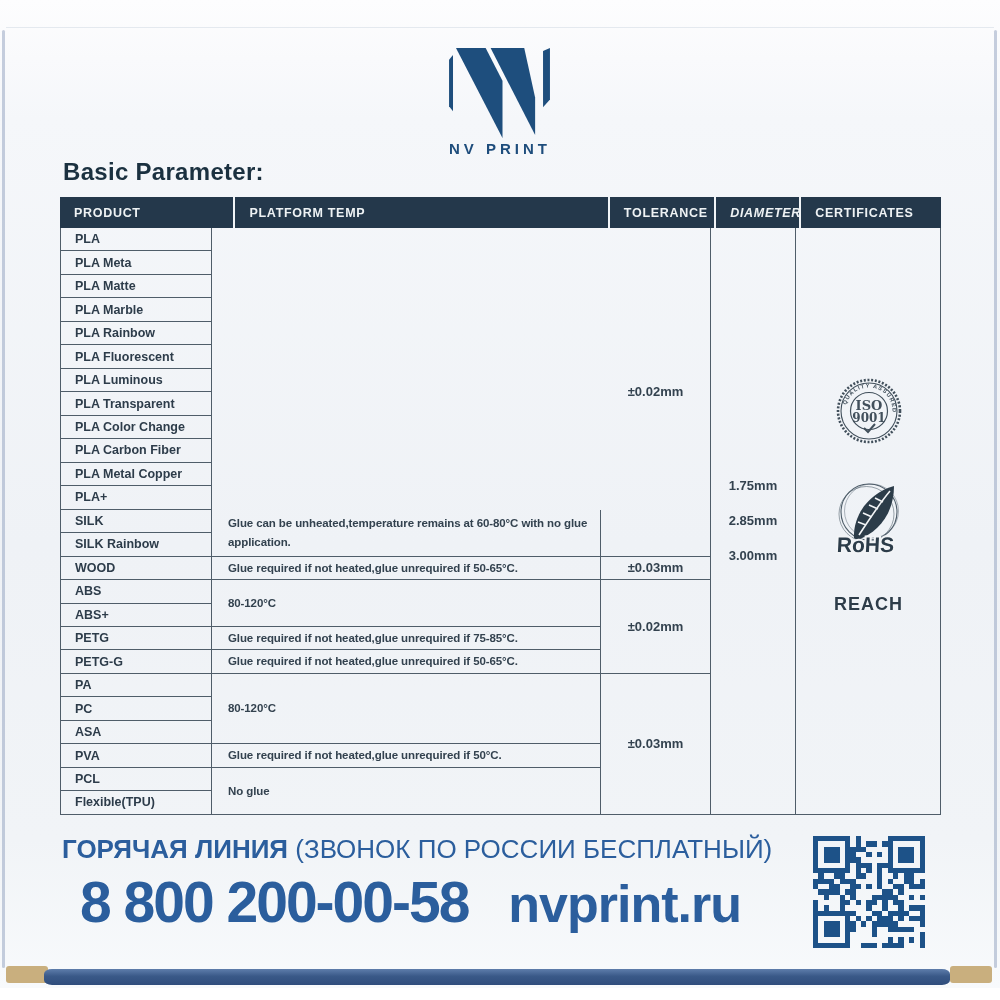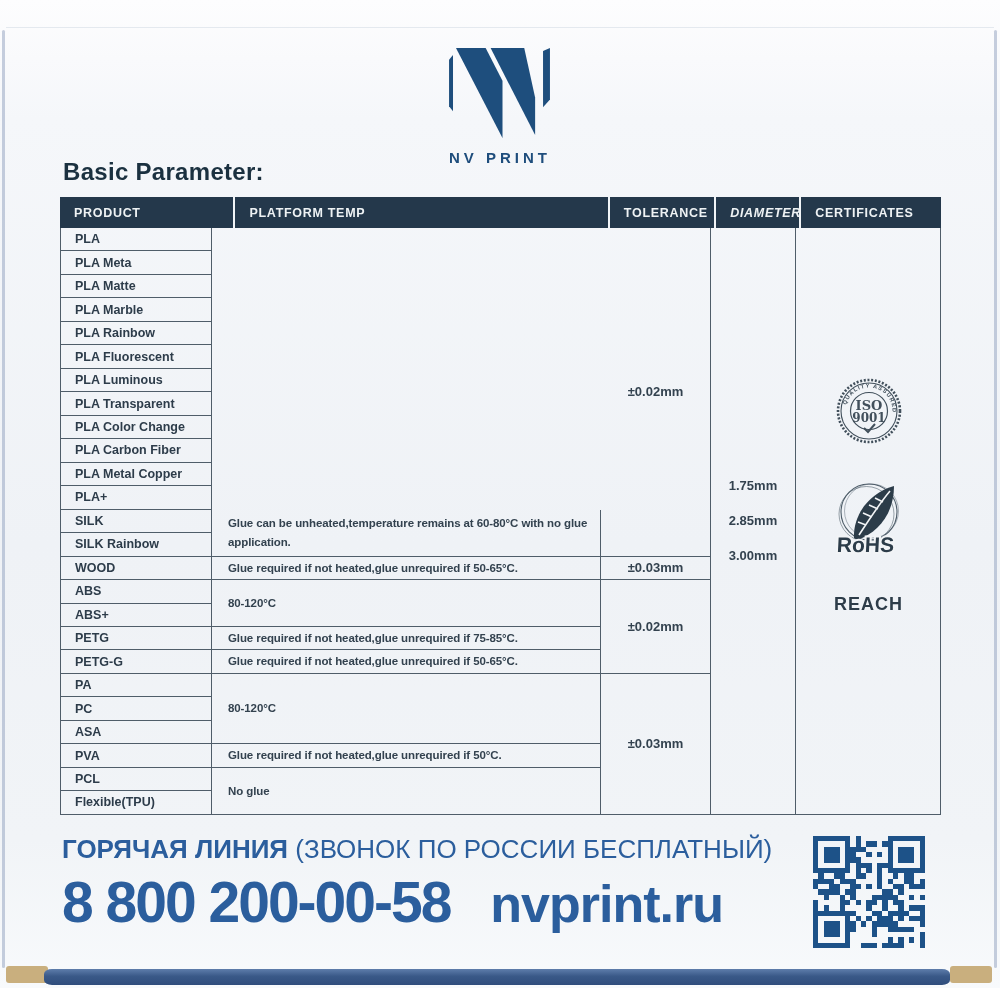--- a/index.html
+++ b/index.html
@@ -7,21 +7,21 @@
        font-family:"Liberation Sans","DejaVu Sans",sans-serif;}
   .box{position:absolute;left:0;top:0;width:1000px;height:988px;
        background:linear-gradient(180deg,#fdfdfe 0%,#f5f7fa 12%,#eff2f6 55%,#f1f4f7 85%,#f8fafc 100%);}
   .edge-v{position:absolute;top:30px;bottom:20px;width:3px;background:#8fa0bd;opacity:.5;border-radius:2px;}
   .edge-left{left:2px;}
   .edge-right{right:3px;}
   .crease-top{position:absolute;left:6px;right:6px;top:27px;height:1px;background:#e4e9ef;}
 
   
   .logo-wrap{position:absolute;left:0;right:0;top:48px;display:flex;flex-direction:column;align-items:center;}
-  .brand-text{margin-top:9px;font-size:15px;font-weight:bold;letter-spacing:4px;color:#1e4d7c;}
+  .brand-text{font-size:15px;font-weight:bold;letter-spacing:4px;color:#1e4d7c;}
 
   
   .heading{position:absolute;left:63px;top:158px;font-size:24px;font-weight:bold;color:#1b3140;letter-spacing:.3px;}
 
   
   .table-wrap{position:absolute;left:60px;top:197px;width:881px;}
   .thead{display:flex;height:31px;}
   .th{box-sizing:border-box;background:#24384b;color:#eef2f4;font-size:12.5px;font-weight:bold;
       letter-spacing:.7px;display:flex;align-items:center;padding-left:14px;}
   .th:not(:last-child){border-right:2px solid #f1f4f7;}
@@ -39,21 +39,21 @@
             justify-content:center;gap:20px;font-size:13px;font-weight:bold;color:#33424f;}
   .cert-cell{grid-column:5;grid-row:1 / span 25;border-right:none;display:flex;flex-direction:column;
              align-items:center;justify-content:center;gap:34px;}
   .cert-cell-inner{display:flex;flex-direction:column;align-items:center;gap:34px;transform:translateY(-24px);}
   .reach-text{font-size:18px;font-weight:bold;color:#2d3c49;letter-spacing:1px;}
 
   
   .hotline{position:absolute;left:62px;top:834px;color:#2b5e9d;}
   .hl-line1{font-size:26px;white-space:nowrap;}
   .hl-bold{font-weight:bold;}
-  .hl-line2{display:flex;align-items:baseline;gap:40px;margin-top:4px;}
+  .hl-line2{display:flex;align-items:baseline;gap:40px;margin-top:4px;margin-left:18px;}
   .phone{font-size:57px;font-weight:bold;letter-spacing:-2px;white-space:nowrap;}
   .site{font-size:52px;font-weight:bold;letter-spacing:-1px;white-space:nowrap;}
 
   .qr{position:absolute;left:813px;top:836px;width:112px;height:112px;}
 
   
   .strip-corner{position:absolute;top:966px;width:42px;height:17px;background:#c9af7e;border-radius:3px;}
   .strip-corner.l{left:6px;}
   .strip-corner.r{right:8px;}
   .strip{position:absolute;left:44px;right:50px;top:969px;height:16px;border-radius:8px/5px;

